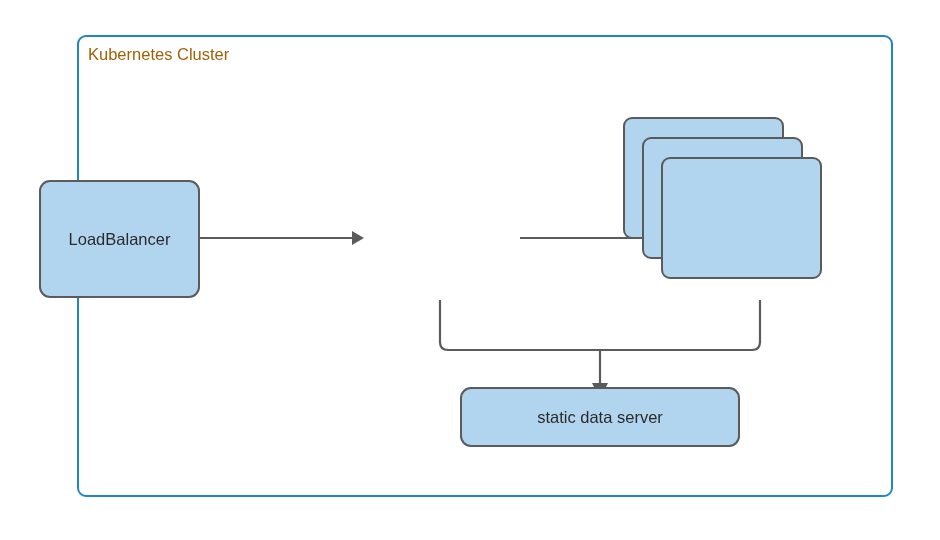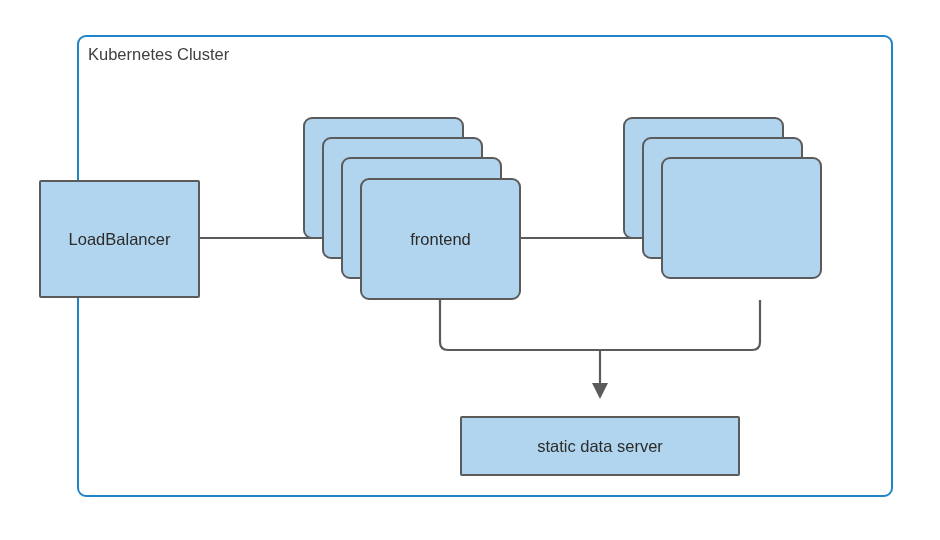--- a/index.html
+++ b/index.html
@@ -39,52 +39,52 @@
     border-radius: 9px;
     box-sizing: border-box;
     background: transparent;
     z-index: 1;
   }
   .cluster-label {
     position: absolute;
     left: 88px;
     top: 45px;
     font-size: 16.5px;
-    color: #404040;
+    color: #a16207;
     white-space: nowrap;
     z-index: 2;
   }
 
   
   .node {
     position: absolute;
     background: #b1d5ef;
     border: 2.4px solid #5b5b5b;
-    border-radius: 2px;
+    border-radius: 11px;
     box-sizing: border-box;
     display: flex;
     align-items: center;
     justify-content: center;
     color: #2b2b2b;
     font-size: 16.5px;
     white-space: nowrap;
   }
   .node.plain {
     z-index: 4;
   }
 
   .lb {
     left: 39px;
     top: 180px;
     width: 161px;
     height: 118px;
   }
   .sds {
     left: 460px;
-    top: 416px;
+    top: 387px;
     width: 280px;
     height: 60px;
   }
 
   
   .stack {
     position: absolute;
     width: 218px;
     height: 183px;
   }
@@ -147,28 +147,20 @@
     <g>
       <path class="wire" d="M600,350 L600,388"></path>
       <polygon class="arrowfill" points="592,383 608,383 600,399"></polygon>
     </g>
   </svg>
 
   <div class="node plain lb">
     <span>LoadBalancer</span>
   </div>
 
-  <div class="stack frontend">
-    <div class="card c1"></div>
-    <div class="card c2"></div>
-    <div class="card c3"></div>
-    <div class="card c4">
-      <span>frontend</span>
-    </div>
-  </div>
 
   <div class="stack backend">
     <div class="card c1"></div>
     <div class="card c2"></div>
     <div class="card c3"></div>
   </div>
 
   <div class="node plain sds">
     <span>static data server</span>
   </div>

